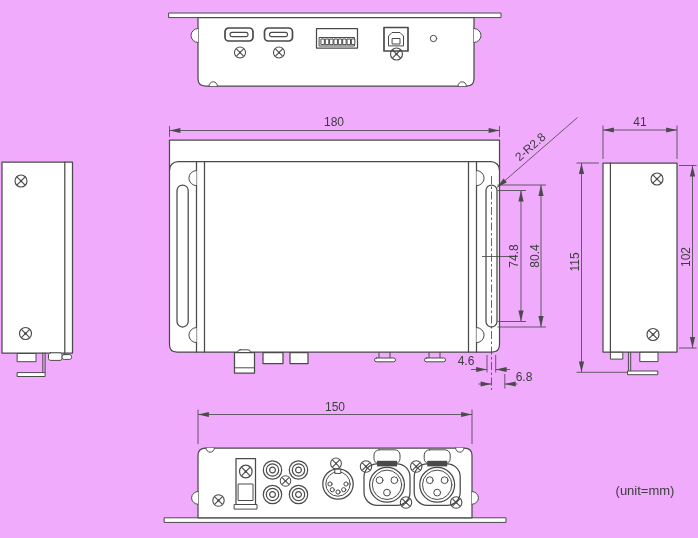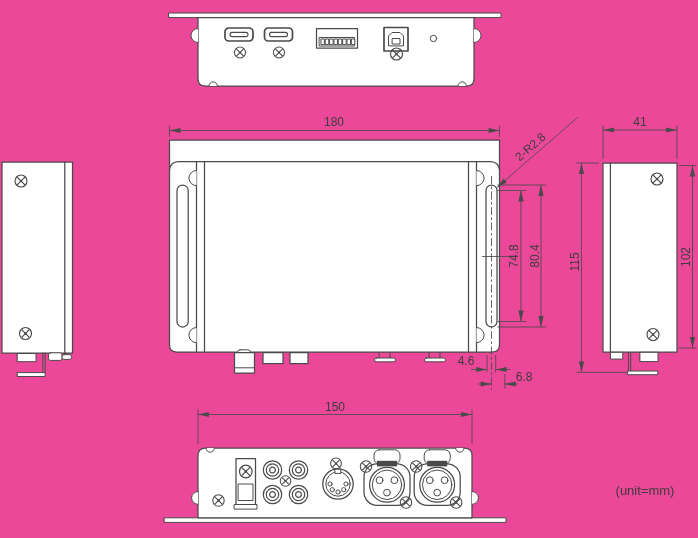--- a/index.html
+++ b/index.html
@@ -1,16 +1,16 @@
 <!DOCTYPE html>
 <html><head>
 <meta charset="utf-8">
 <style>
   html,body { margin:0; padding:0; background:#ffffff; }
-  .sheet { position:relative; width:698px; height:538px; background:#ec4899;
+  .sheet { position:relative; width:698px; height:538px; background:#f0abfc;
            font-family:"Liberation Sans", sans-serif; overflow:hidden; }
   svg { display:block; }
   .ln   { stroke:#4a4a4a; stroke-width:1.25; fill:none; stroke-linecap:round; stroke-linejoin:round; }
   .lnf  { fill:#ffffff; }
   .thick{ stroke-width:1.7; }
   .thin { stroke-width:1; }
   .dim  { stroke:#4a4a4a; stroke-width:0.85; fill:none; }
   .cl   { stroke-dasharray:8 2.5 2.5 2.5; }
   .dimtxt { font-family:"Liberation Sans",sans-serif; font-size:12px; fill:#3d3d3d; }
   .note   { font-family:"Liberation Sans",sans-serif; font-size:13px; fill:#3d3d3d; }

